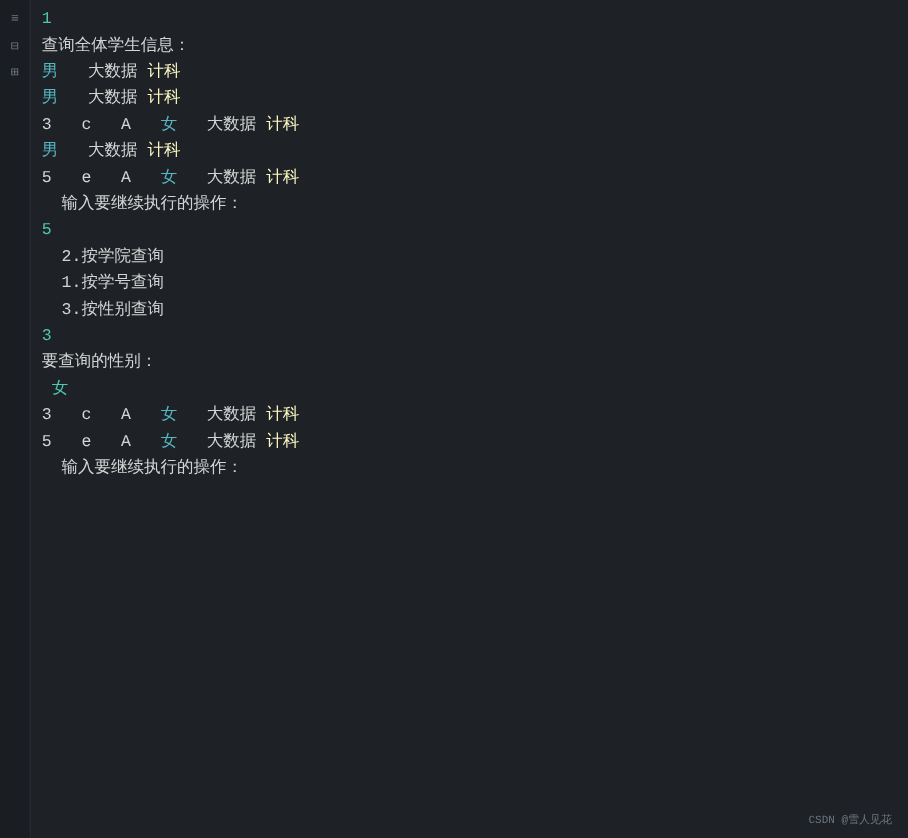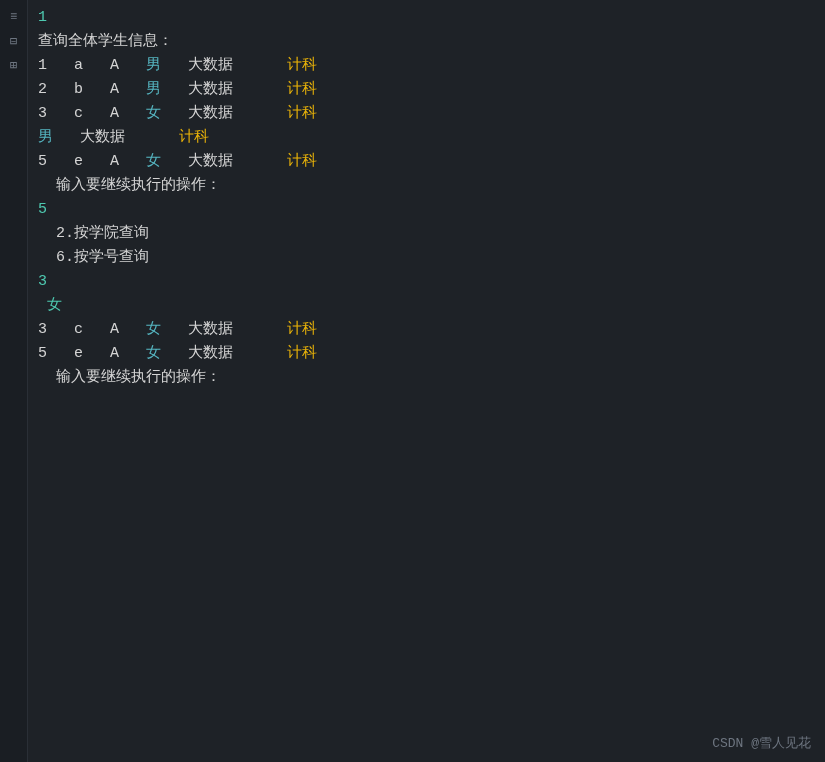--- a/index.html
+++ b/index.html
@@ -49,28 +49,28 @@
     .line {
       line-height: 24px;
       white-space: pre;
       display: flex;
       align-items: center;
     }
 
     .green { color: #4ec9b0; }
     .white { color: #d4d4d4; text-align: right; }
     .cyan { color: #56b6c2; }
-    .blue { color: #eab308; margin-left: 45px; }
+    .blue { color: #fef9c3; }
 
     .watermark {
       position: absolute;
       bottom: 10px;
       right: 14px;
       color: #6e7681;
-      font-size: 13px;
+      font-size: 10px;
       font-family: 'Courier New', Courier, monospace;
     }
   </style>
 </head>
 <body>
 
 <div class="sidebar">
   <div class="sidebar-icon">≡</div>
   <div class="sidebar-icon">⊟</div>
   <div class="sidebar-icon">⊞</div>
@@ -80,24 +80,24 @@
 
   <div class="line">
     <span class="green">1</span>
   </div>
 
   <div class="line">
     <span class="white">查询全体学生信息：</span>
   </div>
 
   <div class="line">
-    <span class="white">1 &nbsp; a &nbsp; A &nbsp; </span><span class="cyan">男</span><span class="white"> &nbsp; 大数据 </span><span class="blue">计科</span>
+    <span class="cyan">男</span><span class="white"> &nbsp; 大数据 </span><span class="blue">计科</span>
   </div>
   <div class="line">
-    <span class="white">2 &nbsp; b &nbsp; A &nbsp; </span><span class="cyan">男</span><span class="white"> &nbsp; 大数据 </span><span class="blue">计科</span>
+    <span class="cyan">男</span><span class="white"> &nbsp; 大数据 </span><span class="blue">计科</span>
   </div>
   <div class="line">
     <span class="white">3 &nbsp; c &nbsp; A &nbsp; </span><span class="cyan">女</span><span class="white"> &nbsp; 大数据 </span><span class="blue">计科</span>
   </div>
   <div class="line">
     <span class="cyan">男</span><span class="white"> &nbsp; 大数据 </span><span class="blue">计科</span>
   </div>
   <div class="line">
     <span class="white">5 &nbsp; e &nbsp; A &nbsp; </span><span class="cyan">女</span><span class="white"> &nbsp; 大数据 </span><span class="blue">计科</span>
   </div>
@@ -108,27 +108,33 @@
   </div>
 
   <div class="line">
     <span class="green">5</span>
   </div>
 
   <div class="line">
     <span class="white">  2.按学院查询</span>
   </div>
   <div class="line">
-    <span class="white">  6.按学号查询</span>
+    <span class="white">  1.按学号查询</span>
+  </div>
+  <div class="line">
+    <span class="white">  3.按性别查询</span>
   </div>
 
   <div class="line">
     <span class="green">3</span>
   </div>
 
+  <div class="line">
+    <span class="white">要查询的性别：</span>
+  </div>
 
   <div class="line">
     <span class="green"> 女</span>
   </div>
 
   <div class="line">
     <span class="white">3 &nbsp; c &nbsp; A &nbsp; </span><span class="cyan">女</span><span class="white"> &nbsp; 大数据 </span><span class="blue">计科</span>
   </div>
   <div class="line">
     <span class="white">5 &nbsp; e &nbsp; A &nbsp; </span><span class="cyan">女</span><span class="white"> &nbsp; 大数据 </span><span class="blue">计科</span>

